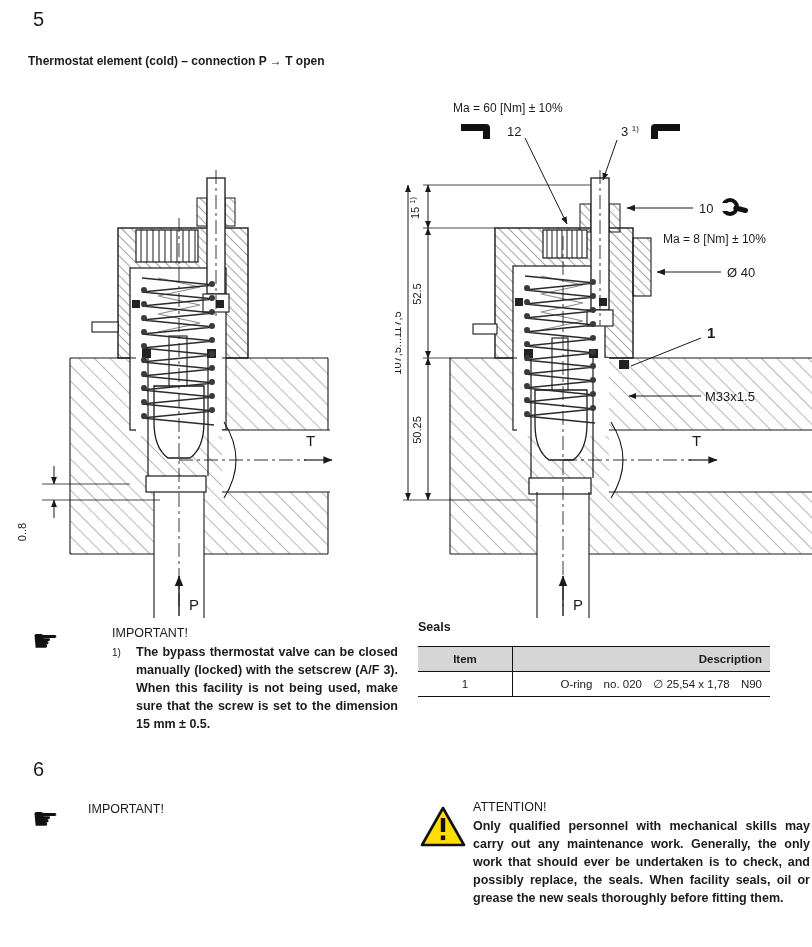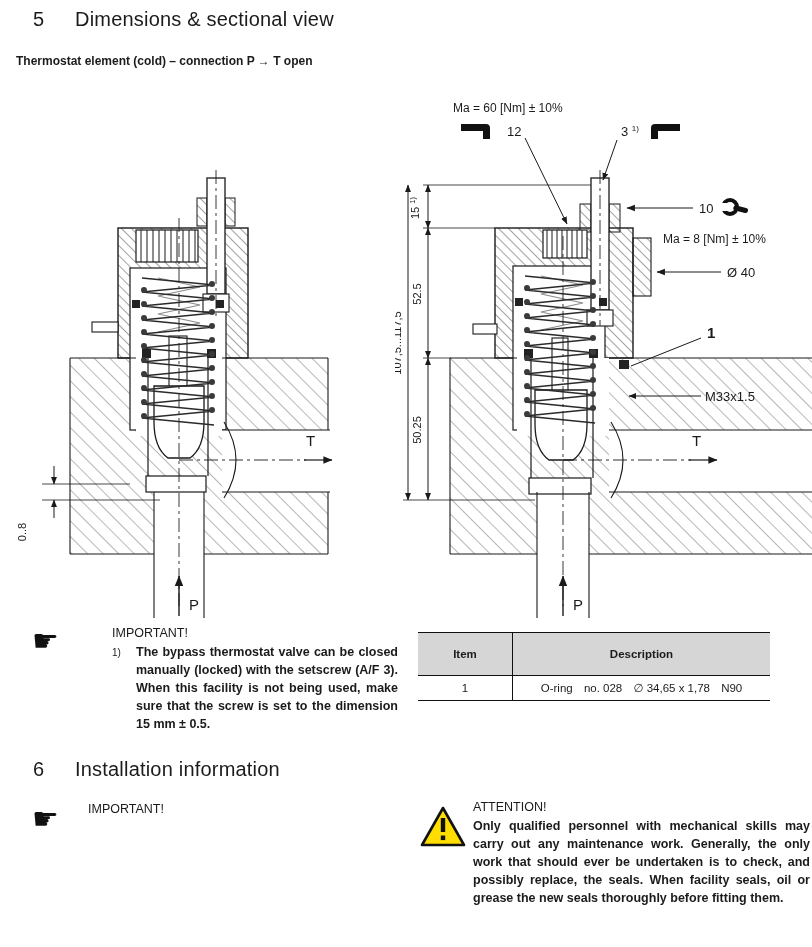--- a/index.html
+++ b/index.html
@@ -20,40 +20,39 @@
   .note-body{margin-left:82px;}
   .note-body2{margin-left:58px;}
   .note-body3{margin-left:55px;}
   .fn-row{display:flex;}
   .fn-marker{font-size:10px;width:24px;flex:none;padding-top:1px;}
   .just{text-align:justify;margin:0;font-weight:bold;}
   .seals{position:absolute;left:418px;top:620px;width:352px;font-size:12.5px;}
   .seals-title{font-weight:bold;}
   table.seals-table{width:100%;border-collapse:collapse;margin-top:12px;font-size:11.5px;}
   table.seals-table th{
-    background:#d6d6d6;font-weight:bold;padding:15px 8px;
+    background:#d6d6d6;font-weight:bold;padding:6px 8px;
     border-top:1.4px solid #111;border-bottom:1.2px solid #111;
   }
   table.seals-table td{padding:5px 8px;border-bottom:1.4px solid #111;}
   .col-item{width:78px;text-align:center;border-right:1.2px solid #111;}
-  .col-desc{text-align:center;}
+  .col-desc{text-align:right;}
   .desc-part{margin-right:8px;}
   .warn-tri{position:absolute;left:2px;top:8px;}
 </style>
 </head>
 <body>
 
 <div class="page">
 
   <div class="sec-head" style="top:8px">
     <span class="sec-num">5</span>
-    <span class="sec-title">Dimensions &amp; sectional view</span>
-  </div>
-
-  <div class="caption" style="left:16px">Thermostat element (cold)  –  connection P → T open</div>
+  </div>
+
+  <div class="caption" style="left:28px">Thermostat element (cold)  –  connection P → T open</div>
 
   <svg class="fig" style="left:8px;top:86px" width="380" height="535" viewBox="0 0 380 535">
     <defs>
       <pattern id="hL" width="7" height="7" patternUnits="userSpaceOnUse" patternTransform="rotate(-45)">
         <line x1="0" y1="0" x2="0" y2="7" stroke="#4a4a4a" stroke-width="1"></line>
       </pattern>
       <pattern id="hLw" width="11" height="11" patternUnits="userSpaceOnUse" patternTransform="rotate(-45)">
         <line x1="0" y1="0" x2="0" y2="11" stroke="#707070" stroke-width="1"></line>
       </pattern>
       <marker id="mL" viewBox="0 0 10 10" refX="9" refY="5" markerWidth="8" markerHeight="8" orient="auto-start-reverse">
@@ -249,44 +248,44 @@
     <div class="note-body">
       <div class="note-title">IMPORTANT!</div>
       <div class="fn-row">
         <span class="fn-marker">1)</span>
         <p class="just">The bypass thermostat valve can be closed manually (locked) with the setscrew (A/F 3). When this facility is not being used, make sure that the screw is set to the dimension 15 mm ± 0.5.</p>
       </div>
     </div>
   </div>
 
   <div class="seals">
+    <div class="seals-title">Seals</div>
     <table class="seals-table">
       <thead>
         <tr>
           <th class="col-item">Item</th>
           <th class="col-desc">Description</th>
         </tr>
       </thead>
       <tbody>
         <tr>
           <td class="col-item">1</td>
           <td class="col-desc">
             <span class="desc-part">O-ring</span>
-            <span class="desc-part">no. 028</span>
-            <span class="desc-part">∅ 34,65 x 1,78</span>
+            <span class="desc-part">no. 020</span>
+            <span class="desc-part">∅ 25,54 x 1,78</span>
             <span>N90</span>
           </td>
         </tr>
       </tbody>
     </table>
   </div>
 
   <div class="sec-head" style="top:758px">
     <span class="sec-num">6</span>
-    <span class="sec-title">Installation information</span>
   </div>
 
   <div class="note" style="left:30px;top:800px;width:372px">
     <span class="manicule" style="left:2px;top:4px">☛</span>
     <div class="note-body2">
       <div class="note-title">IMPORTANT!</div>
     </div>
   </div>
 
   <div class="note" style="left:418px;top:798px;width:392px">

